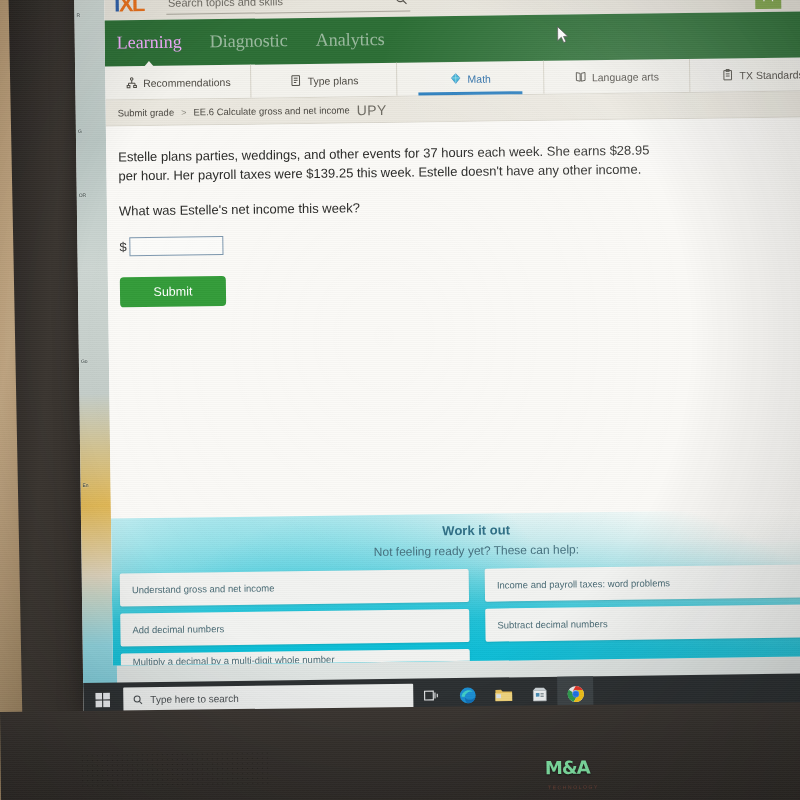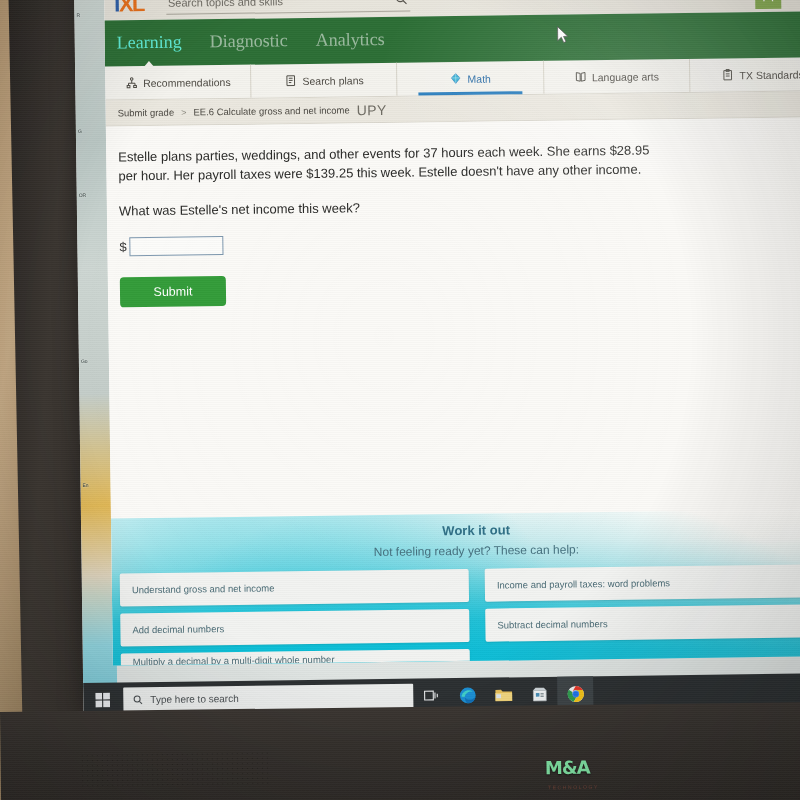--- a/index.html
+++ b/index.html
@@ -185,21 +185,21 @@
     padding-left: 12px;
     gap: 28px;
   }
   .gnav-item {
     font-size: 18px;
     font-family: "Liberation Serif", serif;
     color: rgba(255,255,255,0.52);
     position: relative;
     padding-bottom: 2px;
   }
-  .gnav-item.active { color: #5eead4; }
+  .gnav-item.active { color: #f0abfc; }
   .gnav-item.active::after {
     content: "";
     position: absolute;
     left: 50%; bottom: -13px;
     margin-left: -6px;
     border-left: 6px solid transparent;
     border-right: 6px solid transparent;
     border-bottom: 7px solid #f4f3ee;
   }
   #cursor-arrow {
@@ -476,21 +476,21 @@
           <span>Recommendations</span>
         </div>
 
         <div class="stab">
           <svg class="stab-icon" viewBox="0 0 24 24" fill="none" stroke="#4e4b44" stroke-width="1.8">
             <rect x="5" y="3" width="14" height="18"></rect>
             <line x1="8.5" y1="7.5" x2="15.5" y2="7.5"></line>
             <line x1="8.5" y1="11.5" x2="15.5" y2="11.5"></line>
             <line x1="8.5" y1="15.5" x2="13" y2="15.5"></line>
           </svg>
-          <span>Search plans</span>
+          <span>Type plans</span>
         </div>
 
         <div class="stab active">
           <svg class="stab-icon" viewBox="0 0 24 24">
             <path d="M12 3 L20 11 L12 21 L4 11 Z" fill="#3ab4d6" stroke="#2b7fbf" stroke-width="1.2"></path>
             <path d="M12 3 L12 21 M4 11 L20 11" stroke="#ffffff" stroke-width="0.9" opacity="0.75"></path>
           </svg>
           <span>Math</span>
         </div>
 

